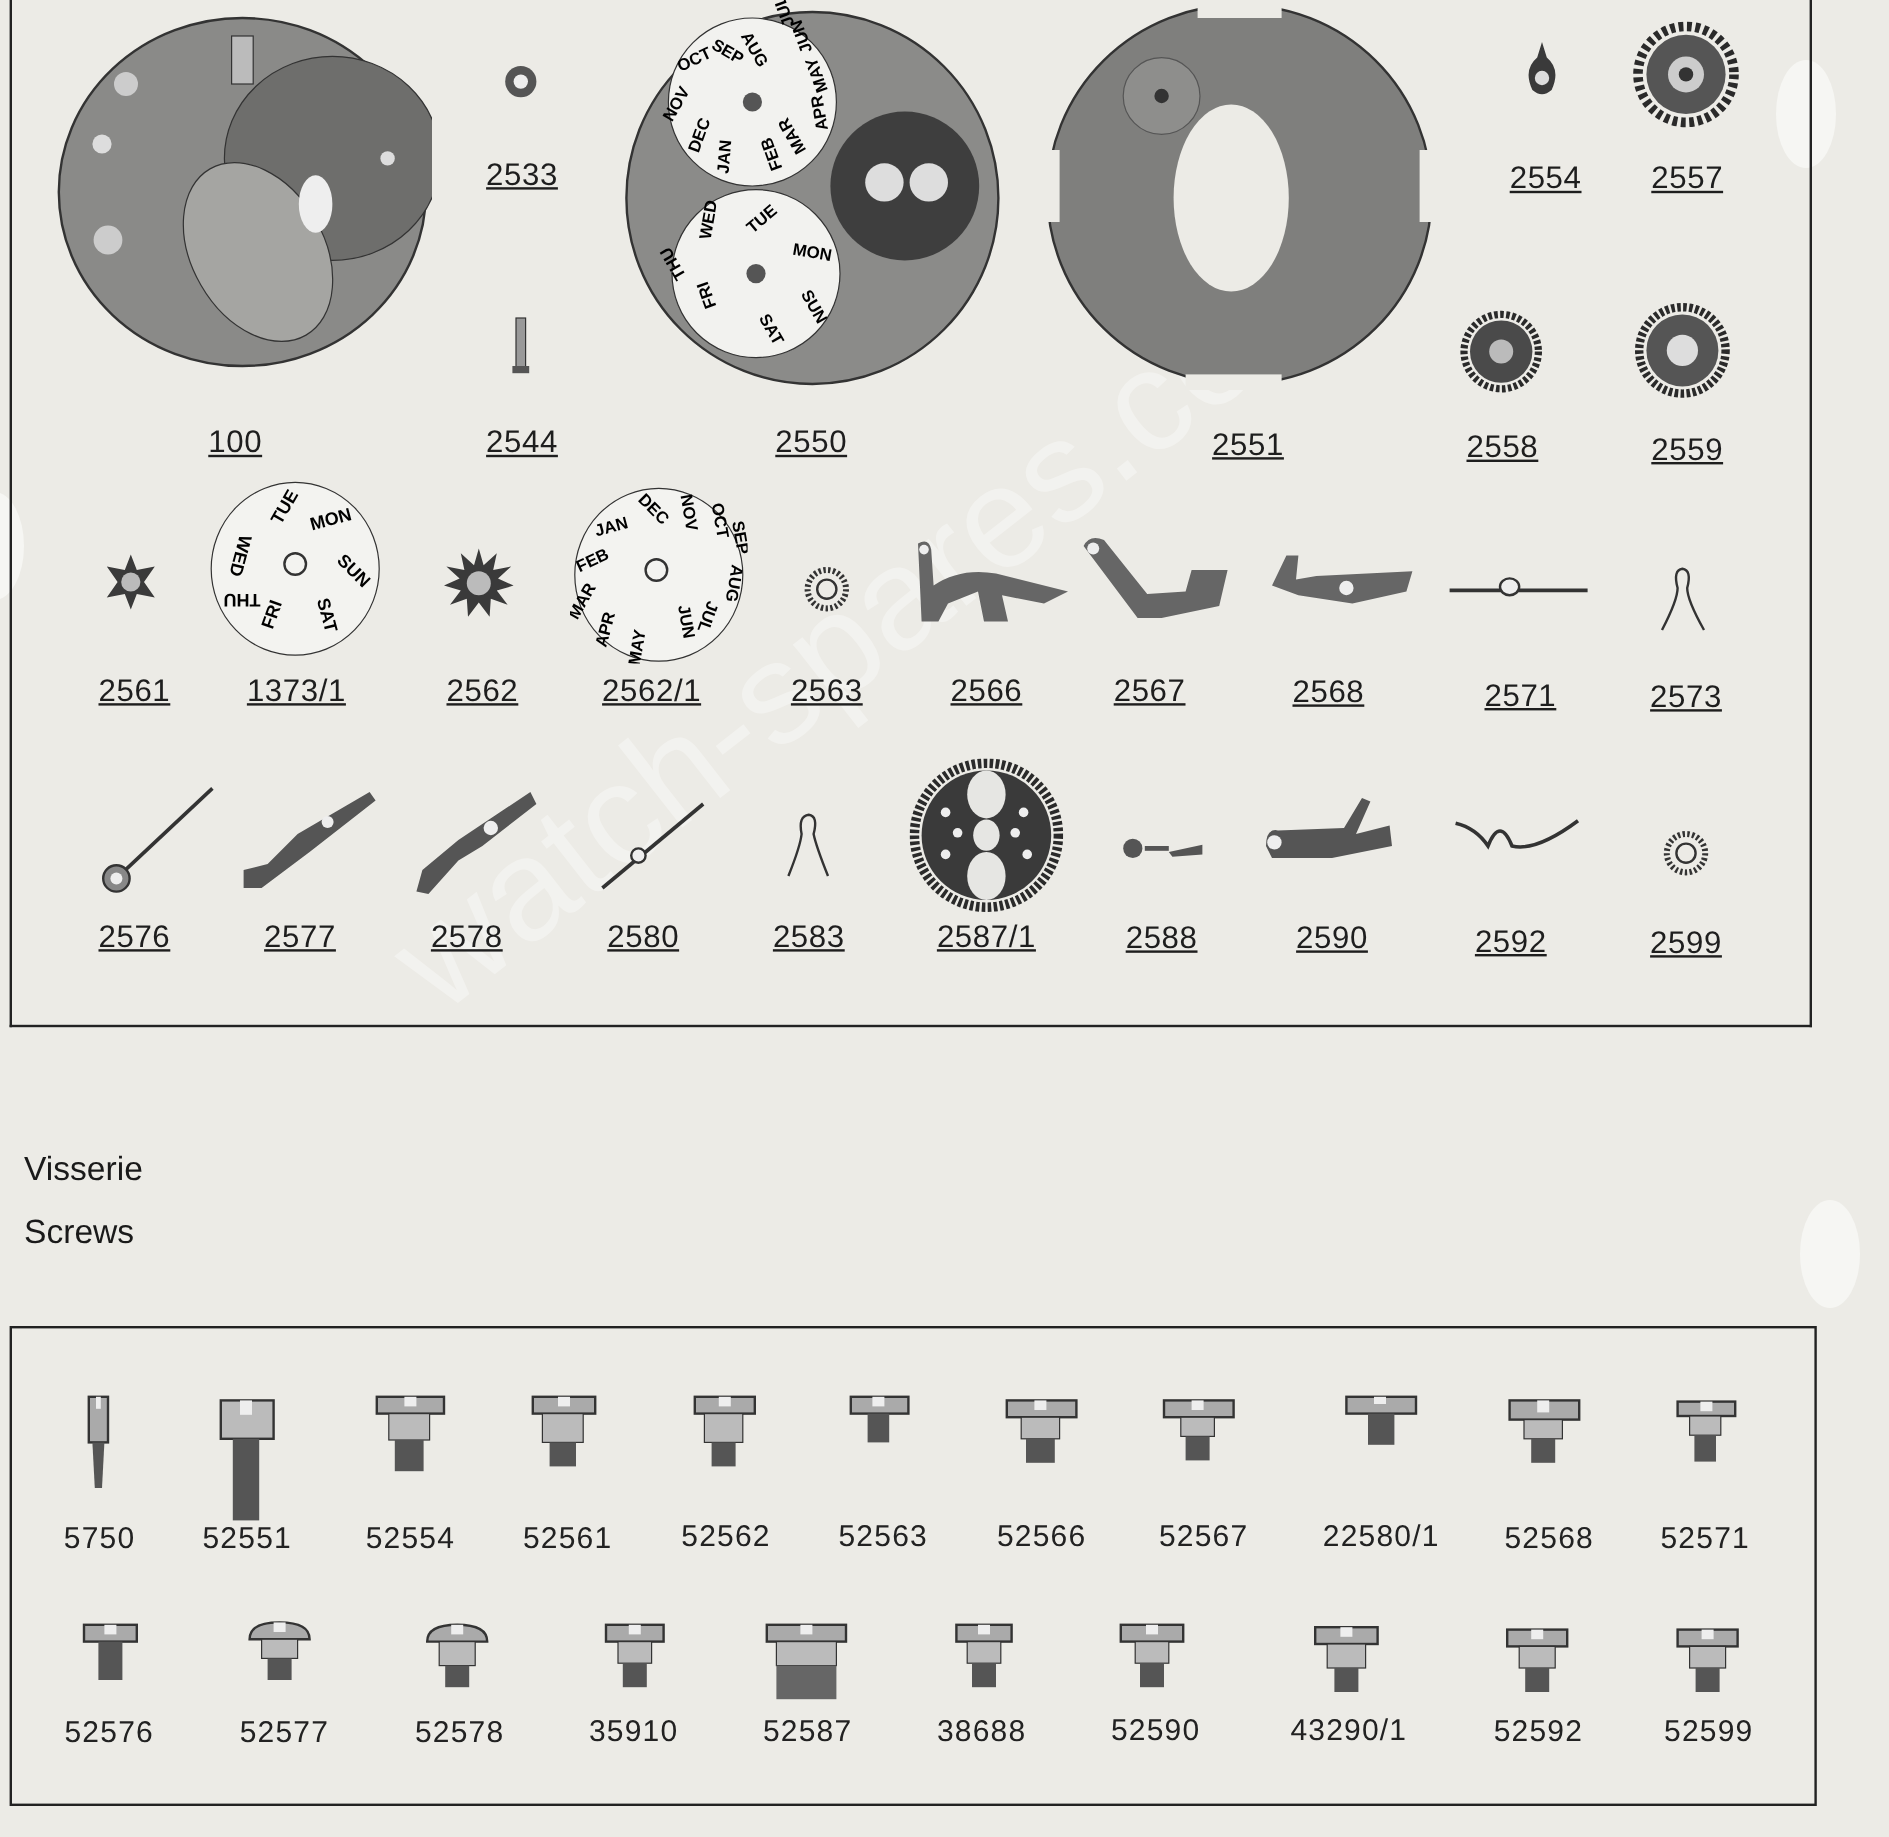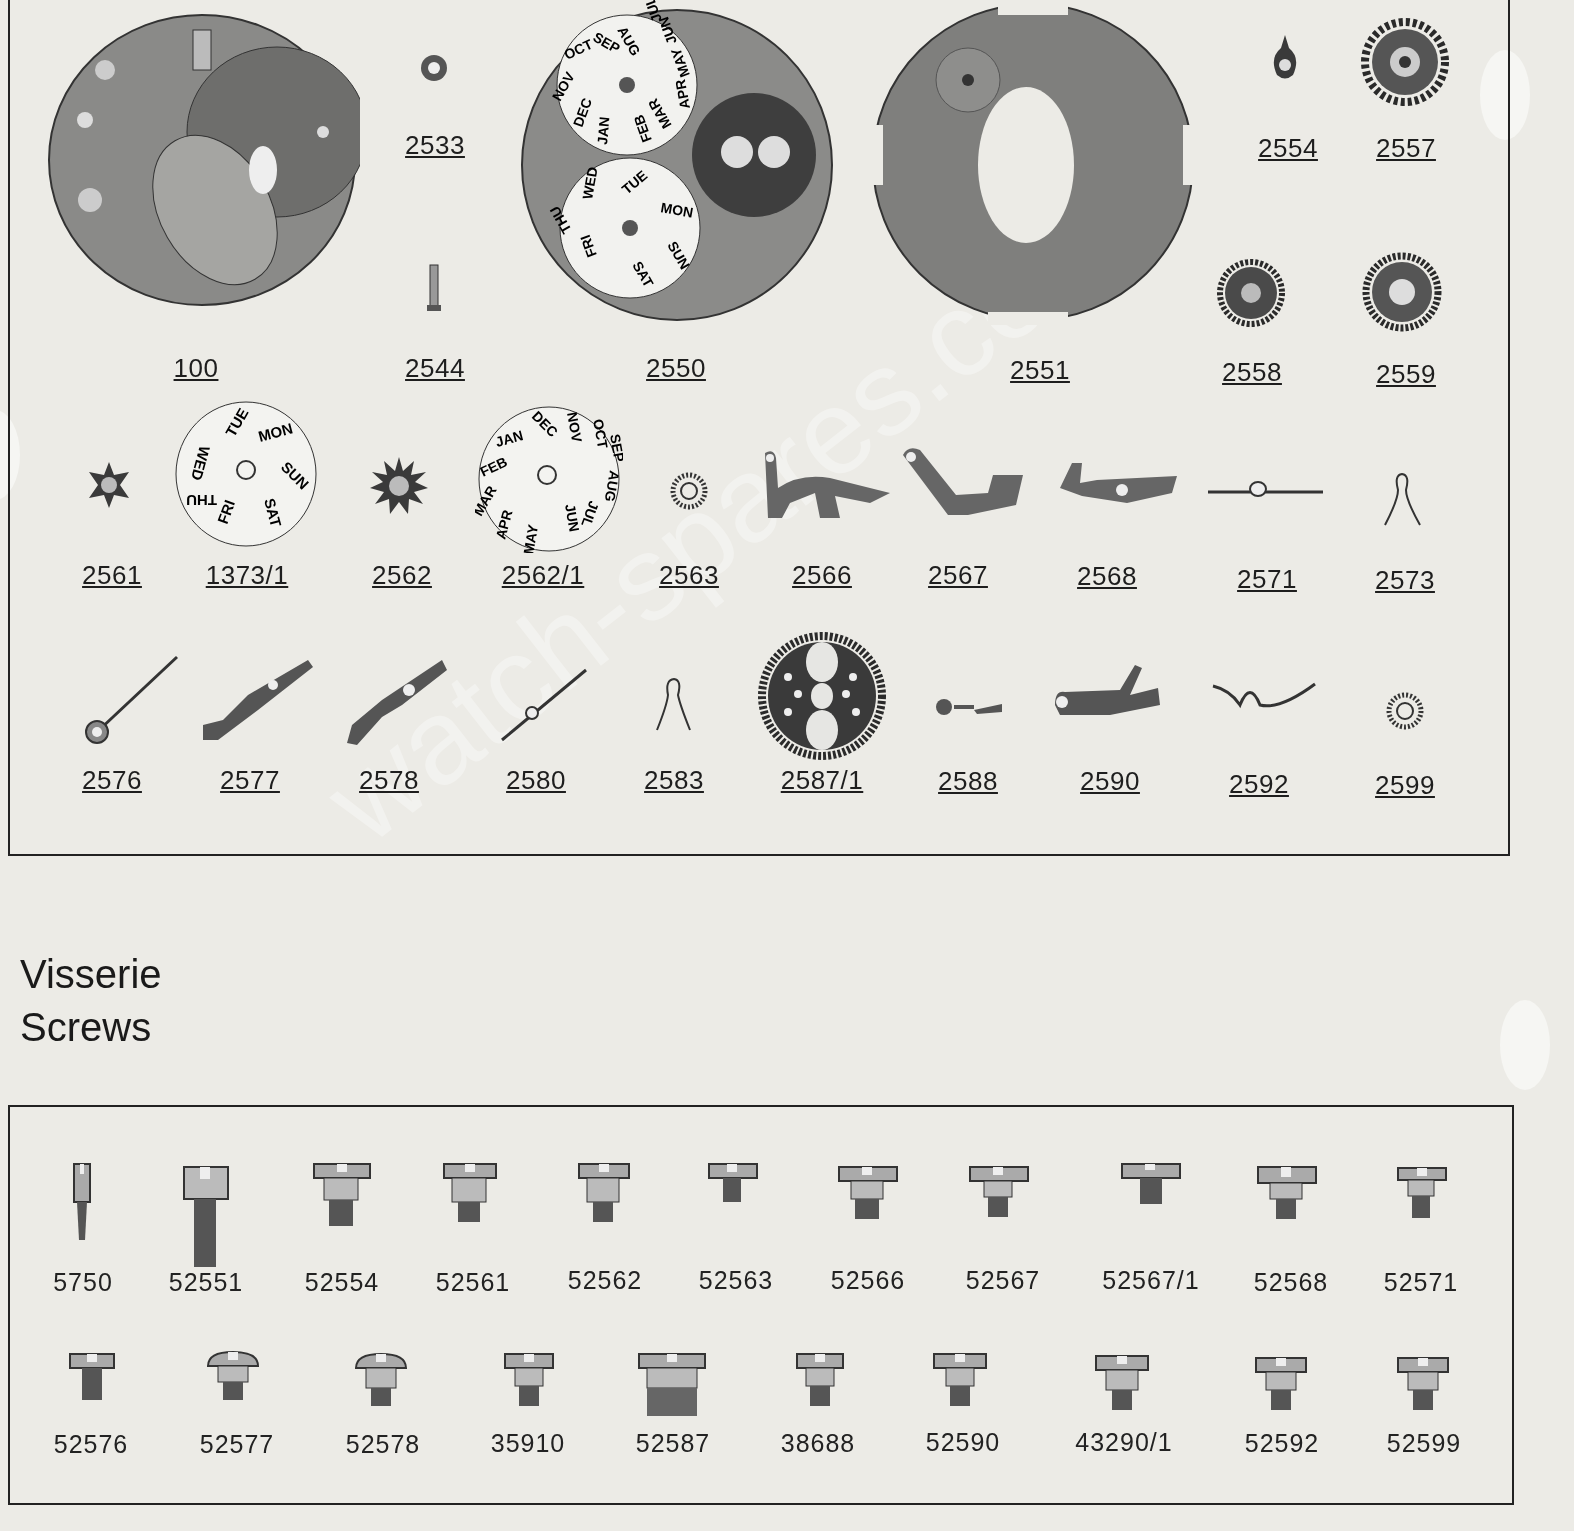--- a/index.html
+++ b/index.html
@@ -3,21 +3,21 @@
 <meta charset="utf-8">
 <style>
   html,body{margin:0;padding:0;}
   body{width:1574px;height:1531px;background:#ecebe6;position:relative;overflow:hidden;font-family:"Liberation Sans",sans-serif;color:#1c1c1c;}
   .frame{position:absolute;border:2px solid #222;box-sizing:border-box;}
   #parts-frame{left:8px;top:-4px;width:1502px;height:860px;border-top:none;}
   #screws-frame{left:8px;top:1105px;width:1506px;height:400px;}
   .lbl{position:absolute;font-size:26px;letter-spacing:0.5px;transform:translateX(-50%);white-space:nowrap;color:#1e1e1e;text-decoration:underline;}
   .slbl{position:absolute;font-size:25px;letter-spacing:1px;transform:translateX(-50%);white-space:nowrap;color:#222;text-align:right;}
   .part{position:absolute;}
-  .heading{position:absolute;left:20px;font-size:40px;line-height:52px;color:#1a1a1a;}
+  .heading{position:absolute;left:20px;font-size:28px;line-height:52px;color:#1a1a1a;}
   .tab{position:absolute;width:50px;height:90px;border-radius:50%;background:#f6f6f3;}
   .wm{position:absolute;left:300px;top:760px;font-size:120px;color:rgba(255,255,255,0.35);transform:rotate(-38deg);transform-origin:left top;white-space:nowrap;pointer-events:none;}
   svg text{font-family:"Liberation Sans",sans-serif;font-weight:bold;}
 </style>
 </head>
 <body>
 
 <div class="wm">watch-spares.com</div>
 
 <div class="tab" style="left:-30px;top:410px;"></div>
@@ -381,21 +381,21 @@
 </svg>
 
 <div class="slbl" style="left:83px;top:1268px">5750</div>
 <div class="slbl" style="left:206px;top:1268px">52551</div>
 <div class="slbl" style="left:342px;top:1268px">52554</div>
 <div class="slbl" style="left:473px;top:1268px">52561</div>
 <div class="slbl" style="left:605px;top:1266px">52562</div>
 <div class="slbl" style="left:736px;top:1266px">52563</div>
 <div class="slbl" style="left:868px;top:1266px">52566</div>
 <div class="slbl" style="left:1003px;top:1266px">52567</div>
-<div class="slbl" style="left:1151px;top:1266px">52567/1</div>
+<div class="slbl" style="left:1151px;top:1266px">22580/1</div>
 <div class="slbl" style="left:1291px;top:1268px">52568</div>
 <div class="slbl" style="left:1421px;top:1268px">52571</div>
 
 <div class="slbl" style="left:91px;top:1430px">52576</div>
 <div class="slbl" style="left:237px;top:1430px">52577</div>
 <div class="slbl" style="left:383px;top:1430px">52578</div>
 <div class="slbl" style="left:528px;top:1429px">35910</div>
 <div class="slbl" style="left:673px;top:1429px">52587</div>
 <div class="slbl" style="left:818px;top:1429px">38688</div>
 <div class="slbl" style="left:963px;top:1428px">52590</div>

